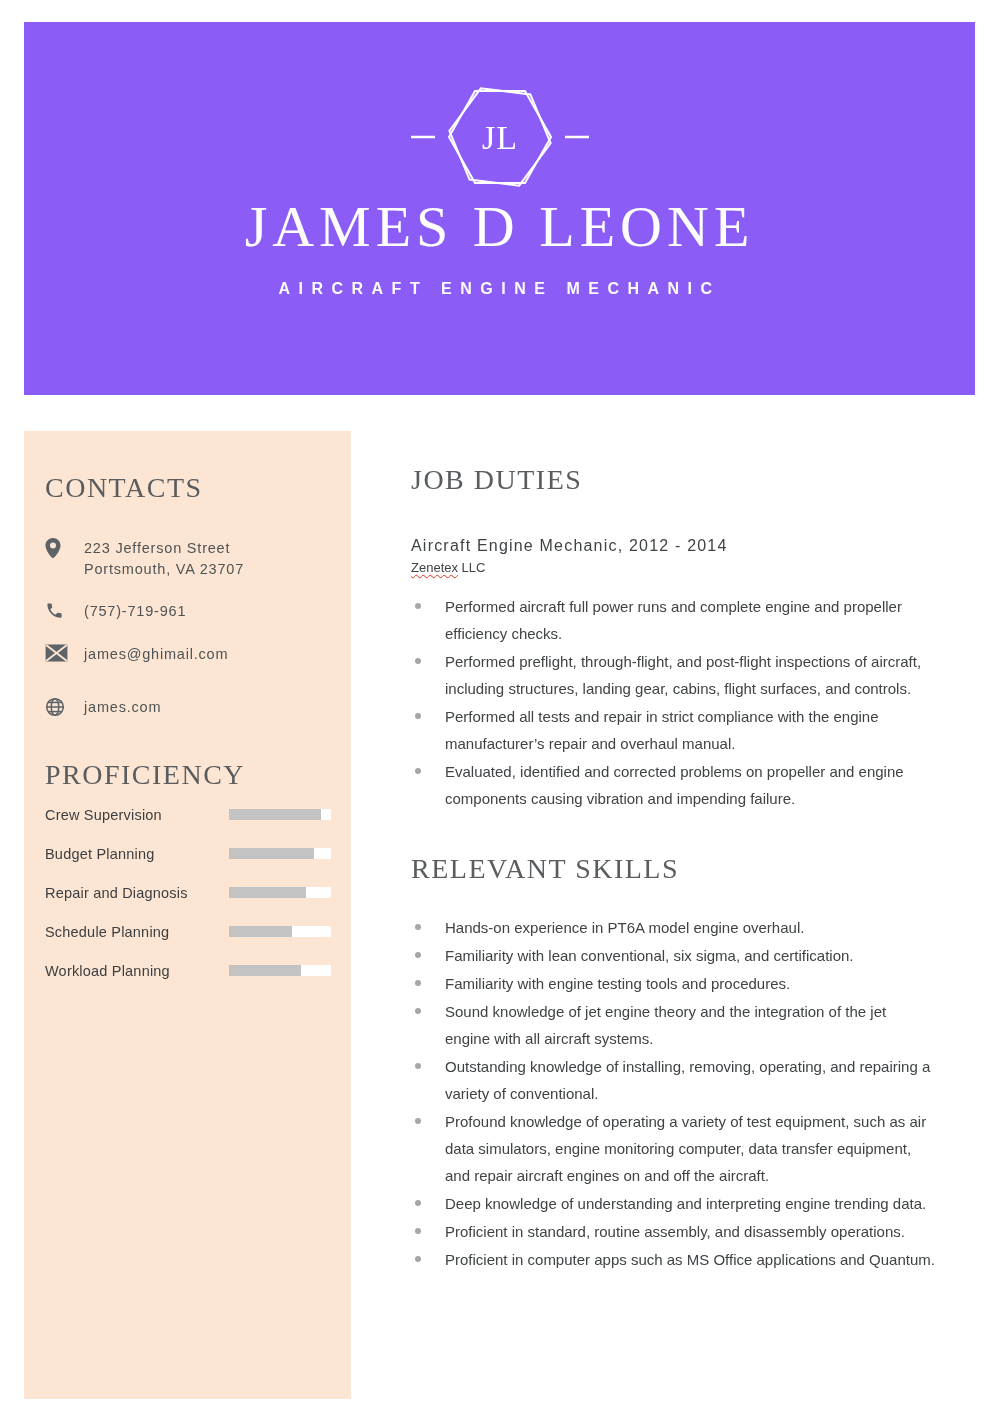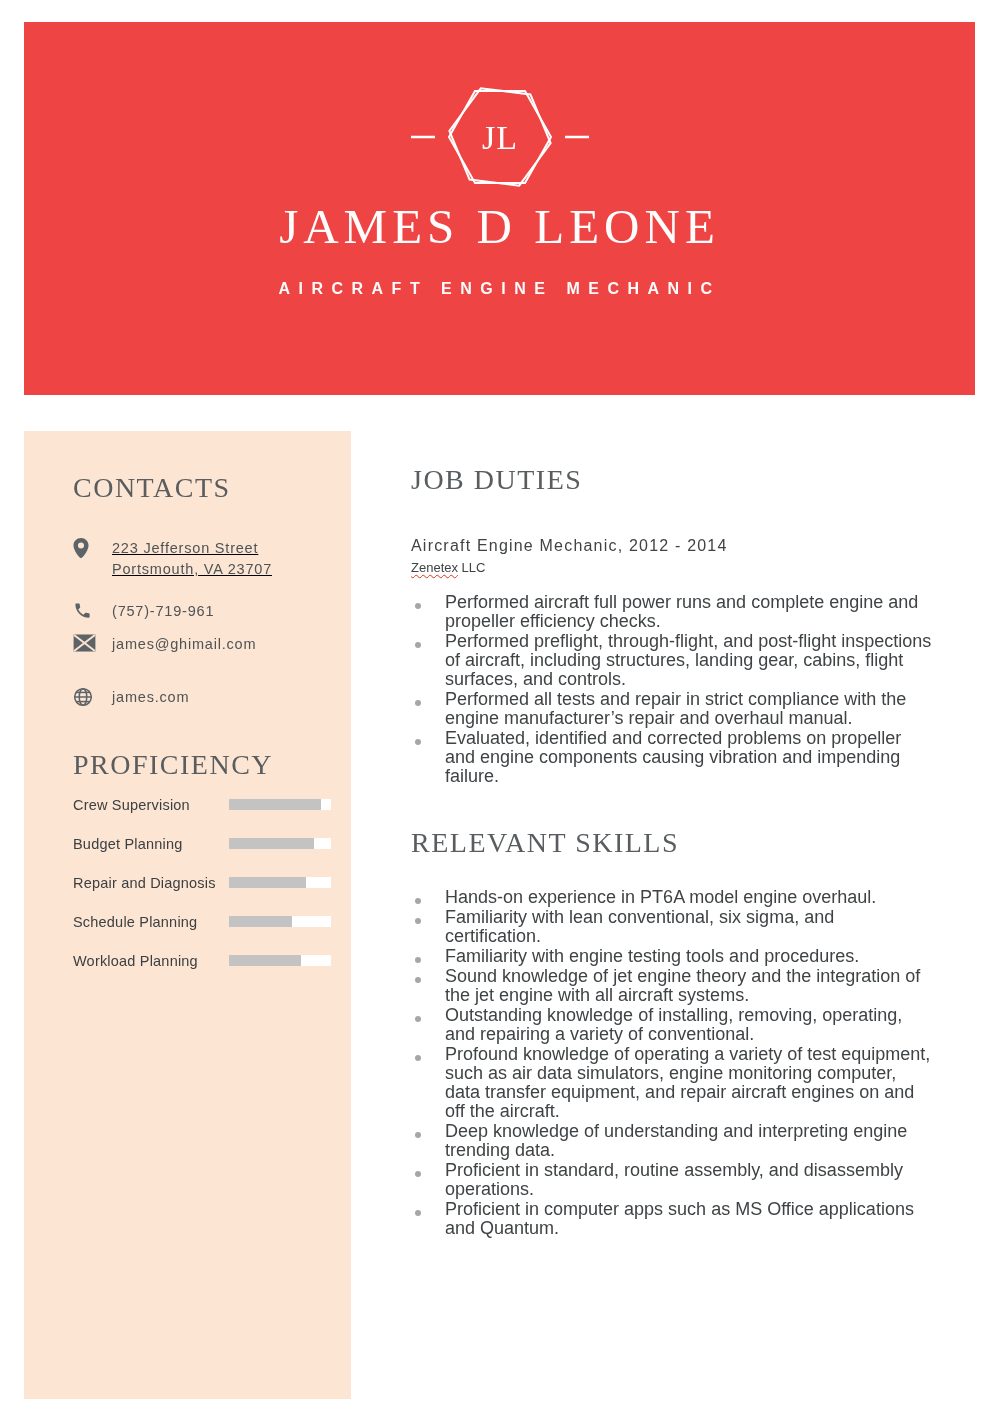--- a/index.html
+++ b/index.html
@@ -6,47 +6,47 @@
   html, body { background: #ffffff; }
   body { font-family: "Liberation Sans", sans-serif; }
   .page {
     position: relative; width: 994px; height: 1418px;
     background: #ffffff; overflow: hidden; margin: 0 auto;
   }
 
   
   .header {
     position: absolute; left: 24px; top: 22px; width: 951px; height: 373px;
-    background: #ef4444; color: #ffffff; text-align: center;
+    background: #8b5cf6; color: #ffffff; text-align: center;
   }
   .monogram { display: block; margin: 62px auto 0 auto; }
   .name {
     margin-top: 8px;
     font-family: "Liberation Serif", serif; font-weight: 400;
-    font-size: 49px; letter-spacing: 5px; color: #fdfdfd; line-height: 58px;
+    font-size: 58px; letter-spacing: 5px; color: #fdfdfd; line-height: 58px;
   }
   .subtitle {
     margin-top: 24px;
     font-size: 16px; font-weight: bold; letter-spacing: 8.5px; color: #fcfcfc;
   }
 
   
   .sidebar {
     position: absolute; left: 24px; top: 431px; width: 327px; height: 968px;
-    background: #fce5d3; padding: 0 20px 0 49px;
+    background: #fce5d3; padding: 0 20px 0 21px;
   }
   h2.section {
     font-family: "Liberation Serif", serif; font-weight: 400;
     font-size: 28px; letter-spacing: 1.5px; color: #595d5f; line-height: 34px;
   }
   .sidebar h2.section { margin-top: 40px; }
   .contact-list { margin-top: 32px; }
   .contact-row { display: flex; align-items: flex-start; }
-  .contact-row.row-address { margin-bottom: 20px; text-decoration: underline; }
-  .contact-row.row-phone   { margin-bottom: 11px; }
+  .contact-row.row-address { margin-bottom: 20px; }
+  .contact-row.row-phone   { margin-bottom: 21px; }
   .contact-row.row-email   { margin-bottom: 31px; }
   .cicon { flex: 0 0 24px; margin-right: 15px; margin-top: 1px; }
   .cicon svg { display: block; }
   .ctext {
     font-size: 14.5px; letter-spacing: 0.8px; color: #4e5456; line-height: 21px;
     padding-top: 1px;
   }
   .prof-head { margin-top: 44px; }
   .skill-rows { margin-top: 12px; }
   .skill-row { display: flex; align-items: center; height: 21px; margin-bottom: 18px; }
@@ -66,21 +66,21 @@
     text-decoration-line: underline; text-decoration-style: wavy;
     text-decoration-color: #e0331c; text-decoration-thickness: 1px;
     text-underline-offset: 2px;
   }
   ul.bullets { list-style: none; margin-top: 18px; }
   ul.bullets li { display: flex; align-items: flex-start; margin-bottom: 1px; }
   .dot {
     flex: 0 0 6px; width: 6px; height: 6px; border-radius: 50%;
     background: #a6a6a6; margin: 10px 24px 0 4px;
   }
-  .btxt { flex: 1; font-size: 18px; color: #3f4345; line-height: 19px; }
+  .btxt { flex: 1; font-size: 15px; color: #3f4345; line-height: 27px; }
   .main h2.skills-head { margin-top: 40px; }
   ul.bullets.skills { margin-top: 28px; }
 </style>
 </head>
 <body>
 
 <div class="page">
 
   <header class="header">
     <svg class="monogram" width="190" height="106" viewBox="0 0 190 106">

